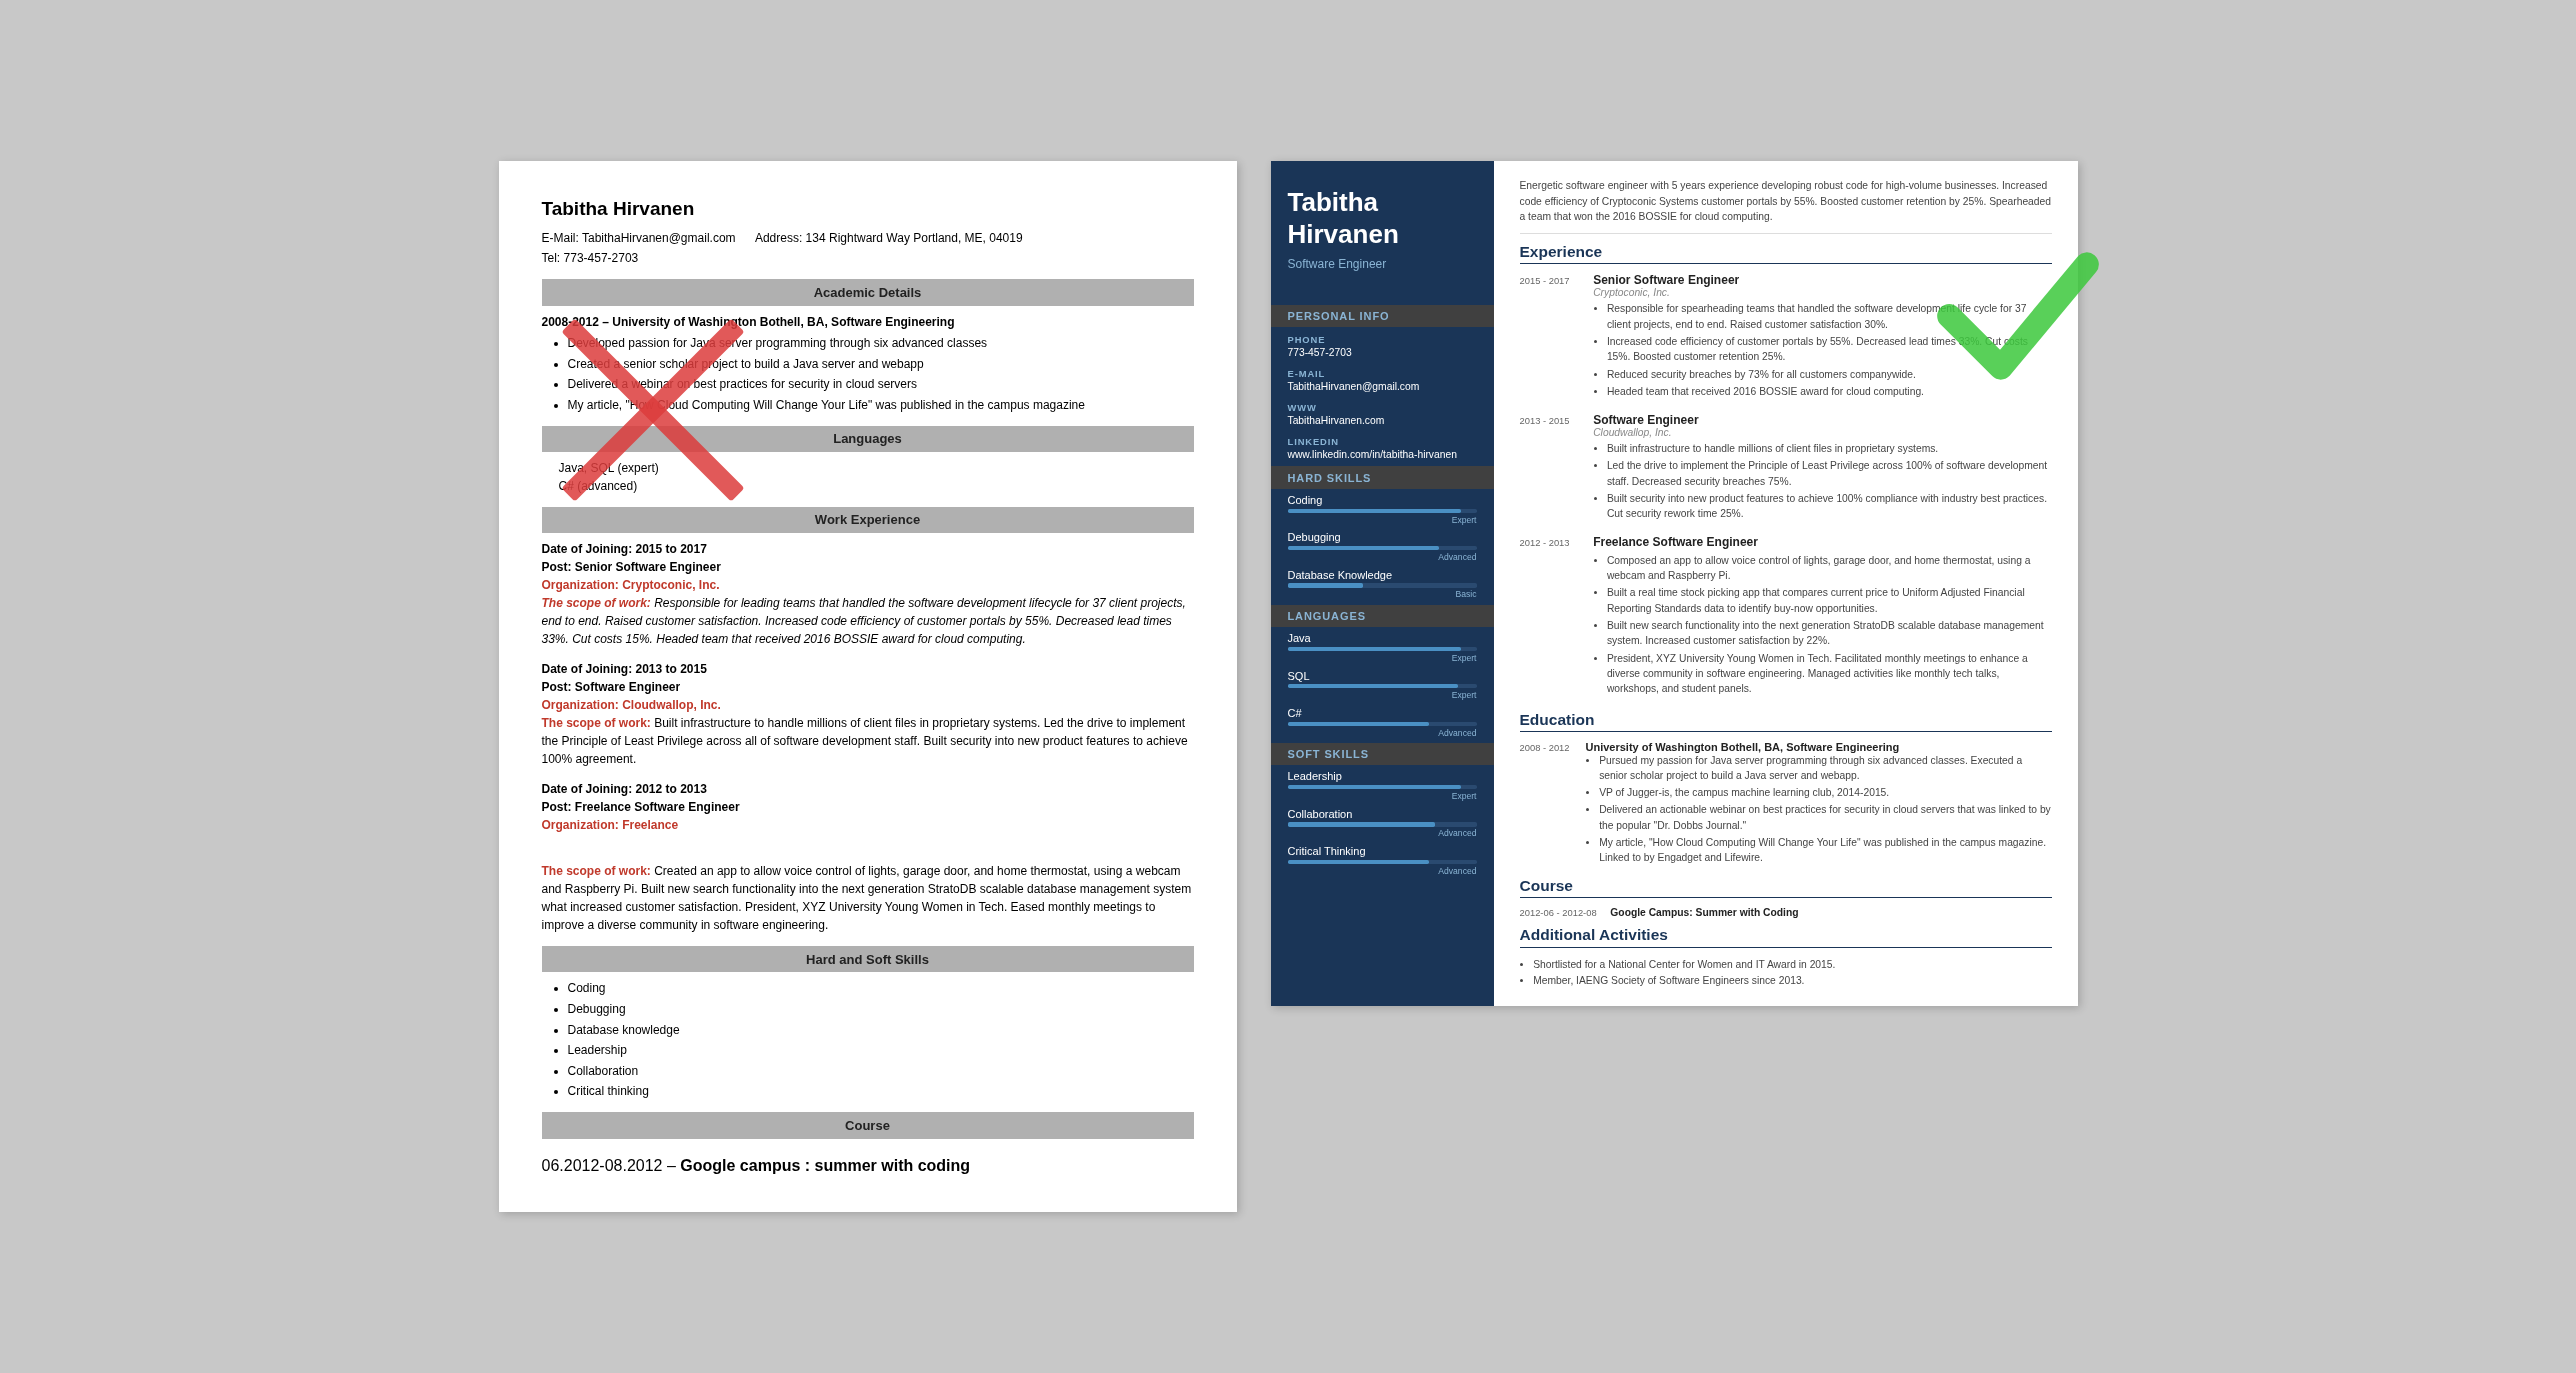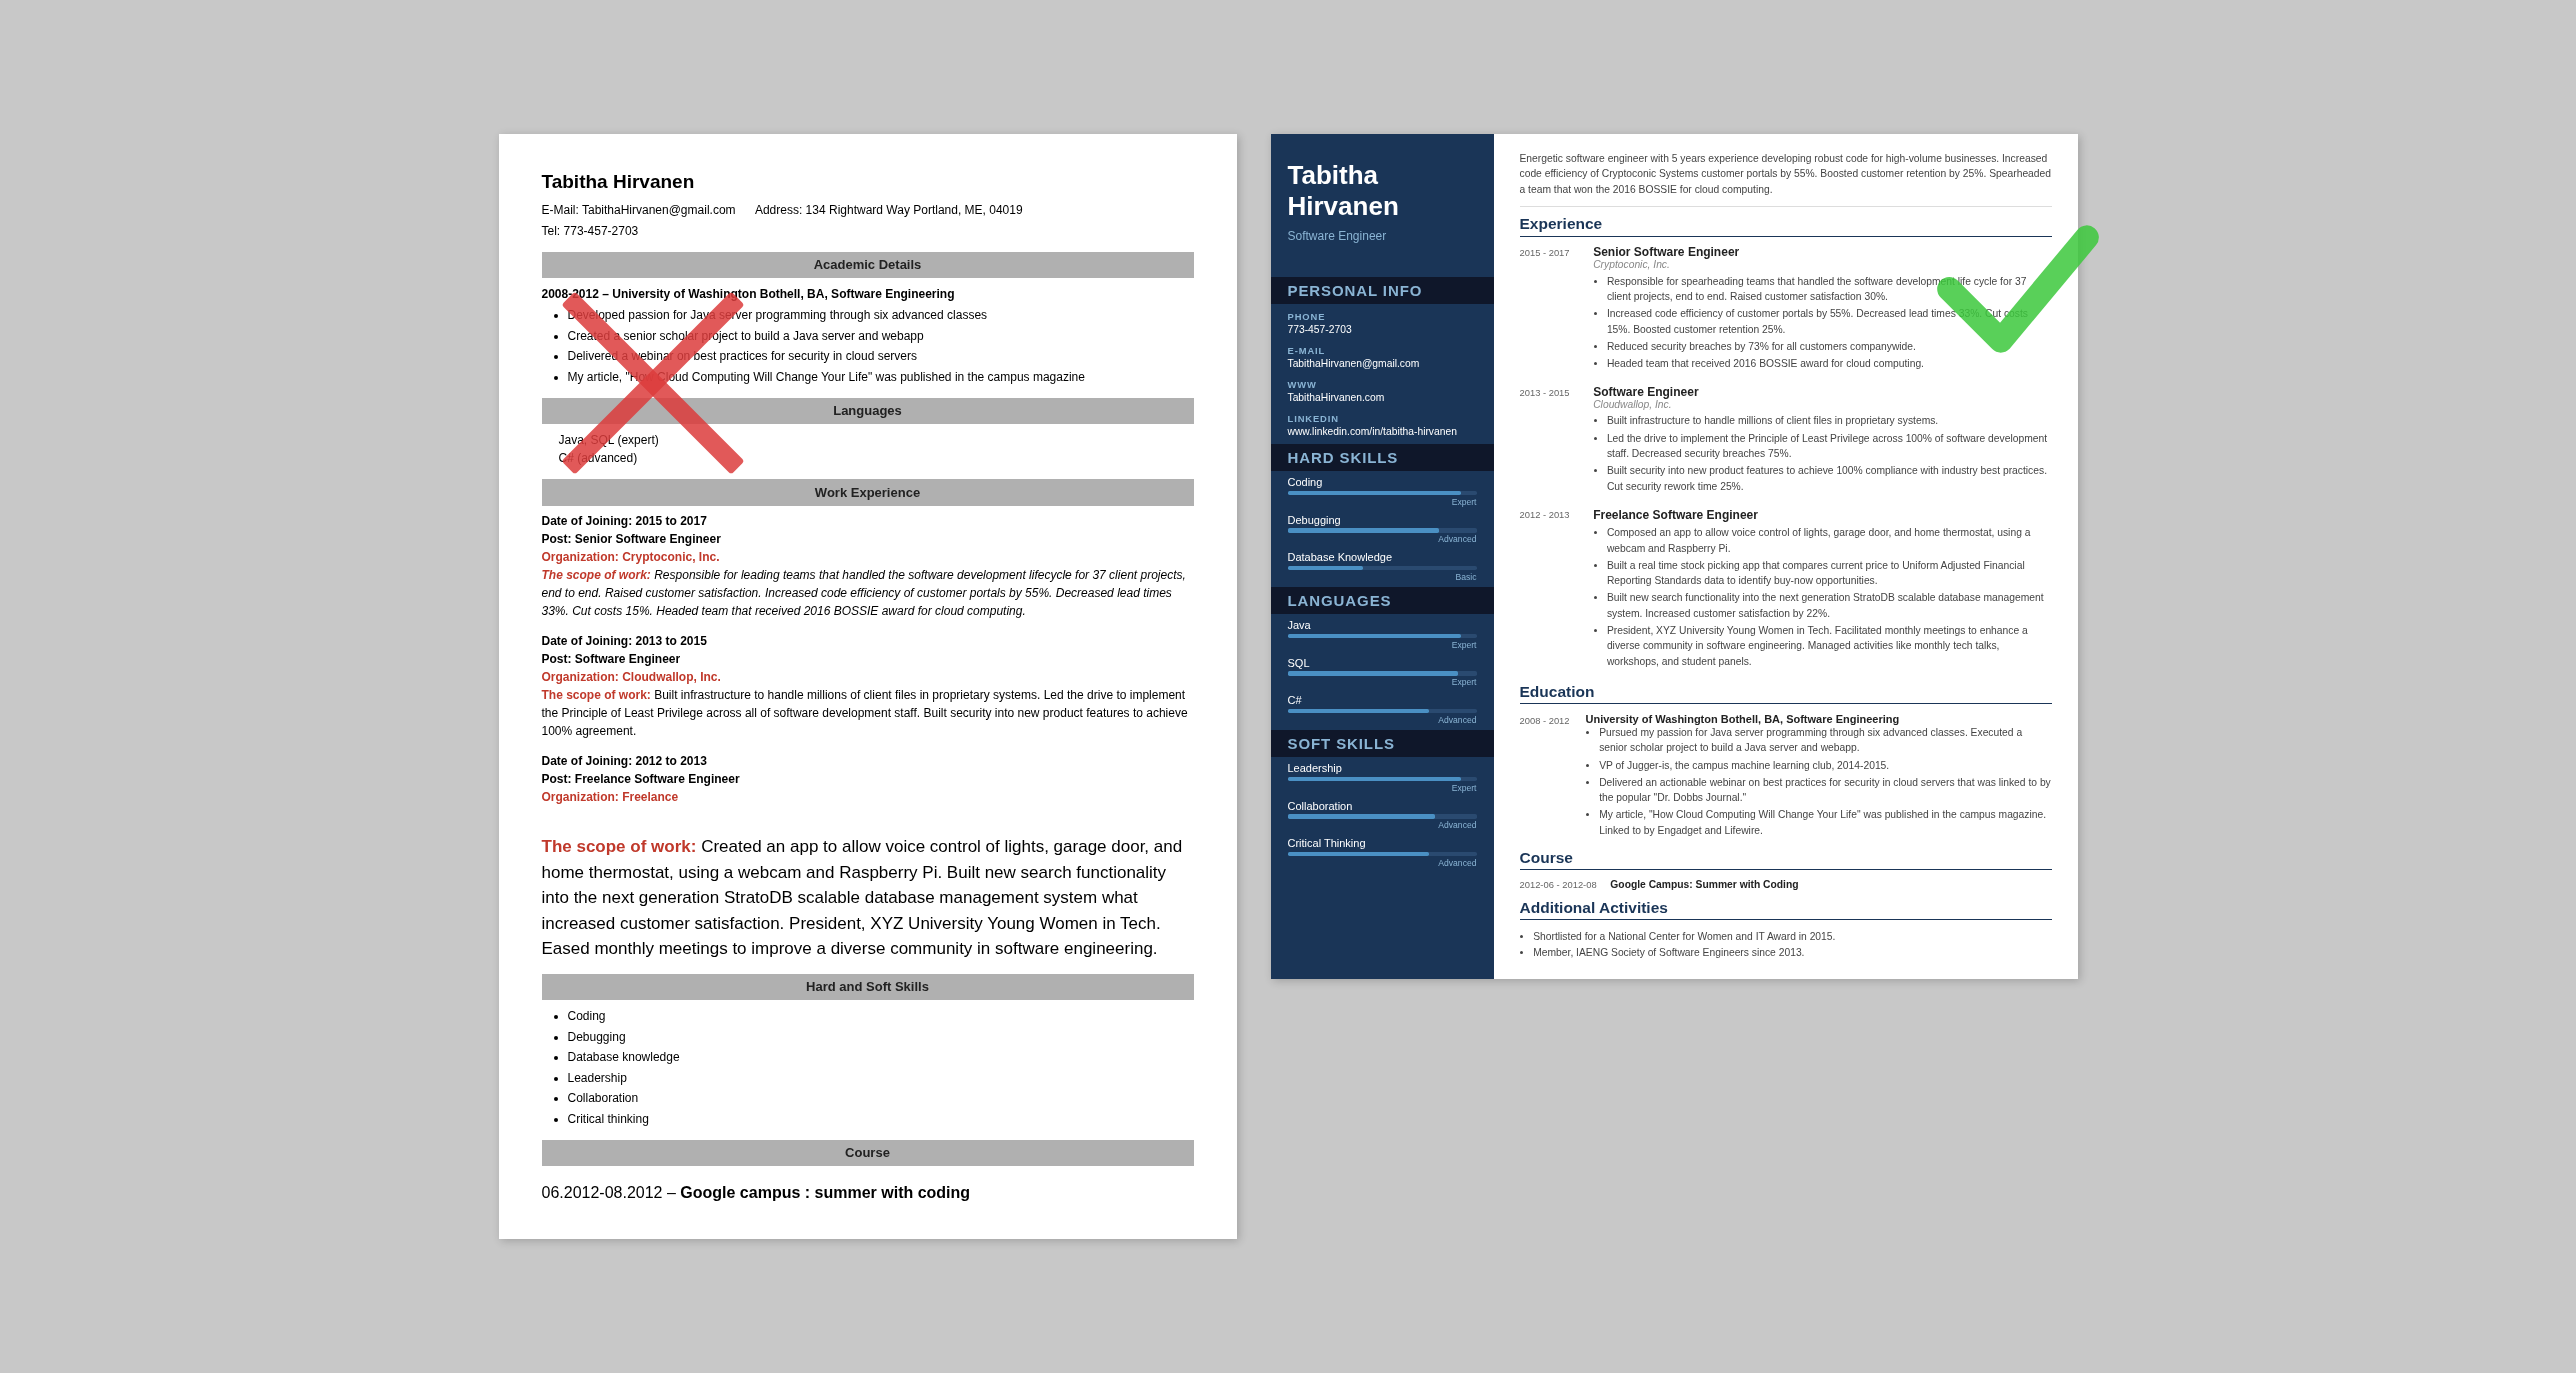--- a/index.html
+++ b/index.html
@@ -120,22 +120,22 @@
       line-height: 1.2;
       color: white;
     }
     .sidebar-title {
       font-size: 12px;
       color: #8ab4d4;
       margin-top: 6.9px;
       margin-bottom: 13.7px;
     }
     .sidebar-section-title {
-      background: #0f172a;
-      font-size: 15px;
+      background: #404040;
+      font-size: 11px;
       font-weight: bold;
       color: #8ab4d4;
       padding: 5.2px 17px;
       letter-spacing: 0.9px;
       text-transform: uppercase;
       margin-top: 3.4px;
     }
     .sidebar-info-item {
       padding: 6.9px 17px 3.4px 17px;
     }
@@ -366,21 +366,21 @@
     <div class="work-entry">
       <div class="date-line">
         <span>Date of Joining: 2012 to 2013</span>
       </div>
       <div style="font-size:12px;">
         <strong><span>Post: Freelance Software Engineer</span></strong>
       </div>
       <div class="org-line" style="font-size:12px;">
         <span style="font-weight:bold; color:#c0392b;">Organization: Freelance</span>
       </div>
-      <div class="scope-line" style="font-size:17px;margin-top:28px;">
+      <div class="scope-line" style="font-size:12px;margin-top:28px;">
         <span class="scope-label" style="font-weight:bold; color:#c0392b;">The scope of work: </span>
         <span>Created an app to allow voice control of lights, garage door, and home thermostat, using a webcam and Raspberry Pi. Built new search functionality into the next generation StratoDB scalable database management system what increased customer satisfaction. President, XYZ University Young Women in Tech. Eased monthly meetings to improve a diverse community in software engineering.</span>
       </div>
     </div>
 
     <div class="section-bar">Hard and Soft Skills</div>
     <ul>
       <li>Coding</li>
       <li>Debugging</li>
       <li>Database knowledge</li>

